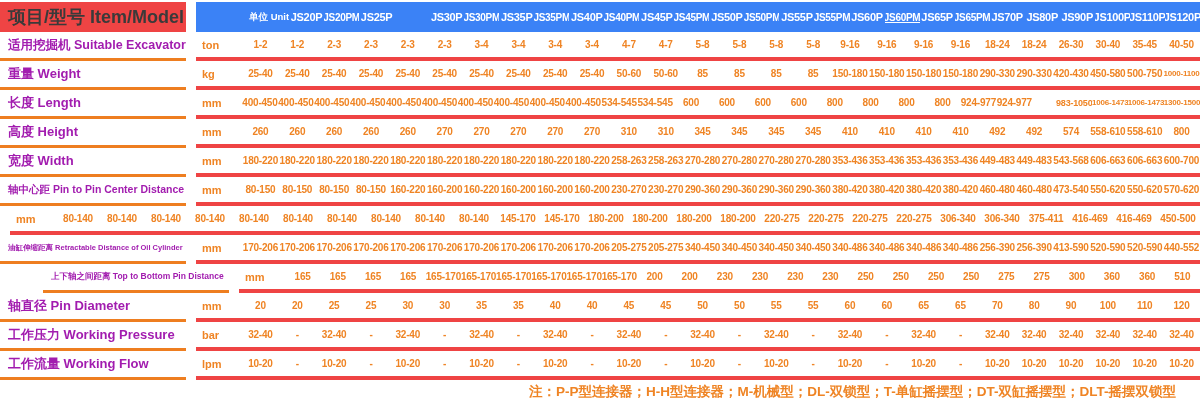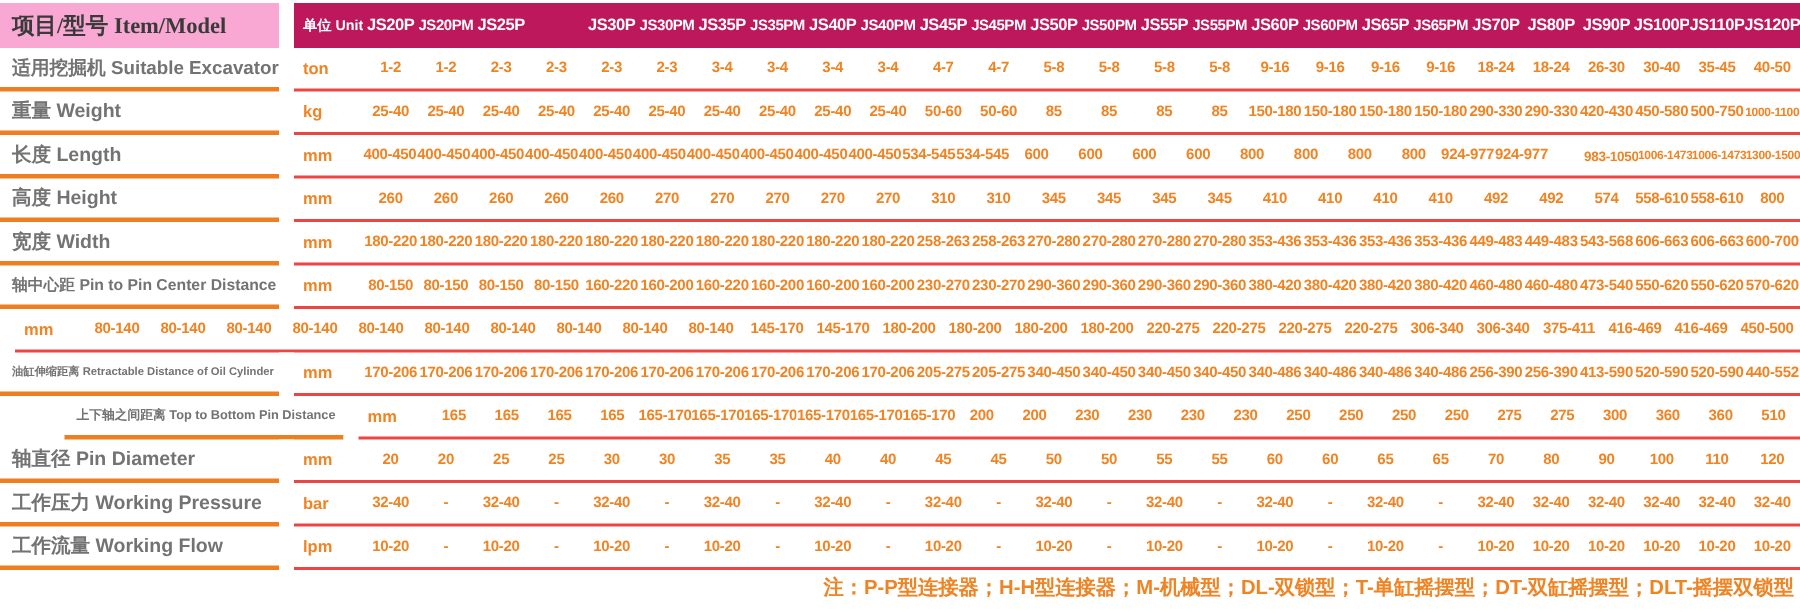--- a/index.html
+++ b/index.html
@@ -1,30 +1,30 @@
 <!DOCTYPE html>
 <html><head>
 <meta charset="utf-8">
 <style>
   * { margin:0; padding:0; box-sizing:border-box; }
   html,body { width:1200px; height:408px; background:#ffffff; font-family:"Liberation Sans", sans-serif; }
   .sheet { width:1200px; height:408px; padding-top:2px; overflow:hidden; background:#fff; }
   .row { display:flex; height:29px; align-items:stretch; }
   .row.header { height:30px; }
   .cell { display:flex; align-items:center; white-space:nowrap; overflow:hidden; }
-  .label { flex:0 0 186px; width:186px; padding-left:8px; color:#737373; font-weight:700; font-size:13px; border-bottom:3px solid #EE7E20; }
-  .header .label { background:#f9a8d4; color:#3A3A3A; border-bottom:none; font-size:15px;font-family:Liberation Serif, serif; }
+  .label { flex:0 0 186px; width:186px; padding-left:8px; color:#a21caf; font-weight:700; font-size:13px; border-bottom:3px solid #EE7E20; }
+  .header .label { background:#ef4444; color:#3A3A3A; border-bottom:none; font-size:18px; }
   .gutter { flex:0 0 10px; background:#fff; }
-  .data { flex:1 1 auto; display:flex; border-bottom:2px solid #ef4444; min-width:0; }
-  .header .data { background:#be185d; border-bottom:none; }
+  .data { flex:1 1 auto; display:flex; border-bottom:4px solid #ef4444; min-width:0; }
+  .header .data { background:#3b82f6; border-bottom:none;padding-left:47px; }
   .unit { flex:0 0 46px; padding-left:6px; color:#EF8424; font-weight:700; font-size:11px; }
   .header .unit { color:#ffffff; font-size:12px; }
   .val { flex:1 1 0; min-width:0; justify-content:center; color:#EF8424; font-weight:600; font-size:10px; letter-spacing:-0.2px; }
   .header .val { color:#ffffff; font-weight:700; font-size:11px; letter-spacing:-0.3px; }
-  .footnote { height:24px; line-height:24px; text-align:right; padding-right:4px; color:#EF8424; font-weight:700; font-size:13.5px; }
+  .footnote { height:24px; line-height:24px; text-align:right; padding-right:24px; color:#EF8424; font-weight:700; font-size:13.5px; }
 </style>
 </head>
 <body>
 
 <div class="sheet">
   <div id="spec-table">
       <div class="row header">
         <div class="cell label">项目/型号 Item/Model</div>
         <div class="gutter"></div>
         <div class="data">
@@ -39,21 +39,21 @@
           <div class="cell val" style="font-size: 10px;">JS35PM</div>
           <div class="cell val">JS40P</div>
           <div class="cell val" style="font-size: 10px;">JS40PM</div>
           <div class="cell val">JS45P</div>
           <div class="cell val" style="font-size: 10px;">JS45PM</div>
           <div class="cell val">JS50P</div>
           <div class="cell val" style="font-size: 10px;">JS50PM</div>
           <div class="cell val">JS55P</div>
           <div class="cell val" style="font-size: 10px;">JS55PM</div>
           <div class="cell val">JS60P</div>
-          <div class="cell val" style="font-size: 10px;">JS60PM</div>
+          <div class="cell val" style="font-size: 10px; text-decoration: underline;">JS60PM</div>
           <div class="cell val">JS65P</div>
           <div class="cell val" style="font-size: 10px; text-align: center;">JS65PM</div>
           <div class="cell val">JS70P</div>
           <div class="cell val">JS80P</div>
           <div class="cell val">JS90P</div>
           <div class="cell val">JS100P</div>
           <div class="cell val">JS110P</div>
           <div class="cell val">JS120P</div>
         </div>
       </div>

